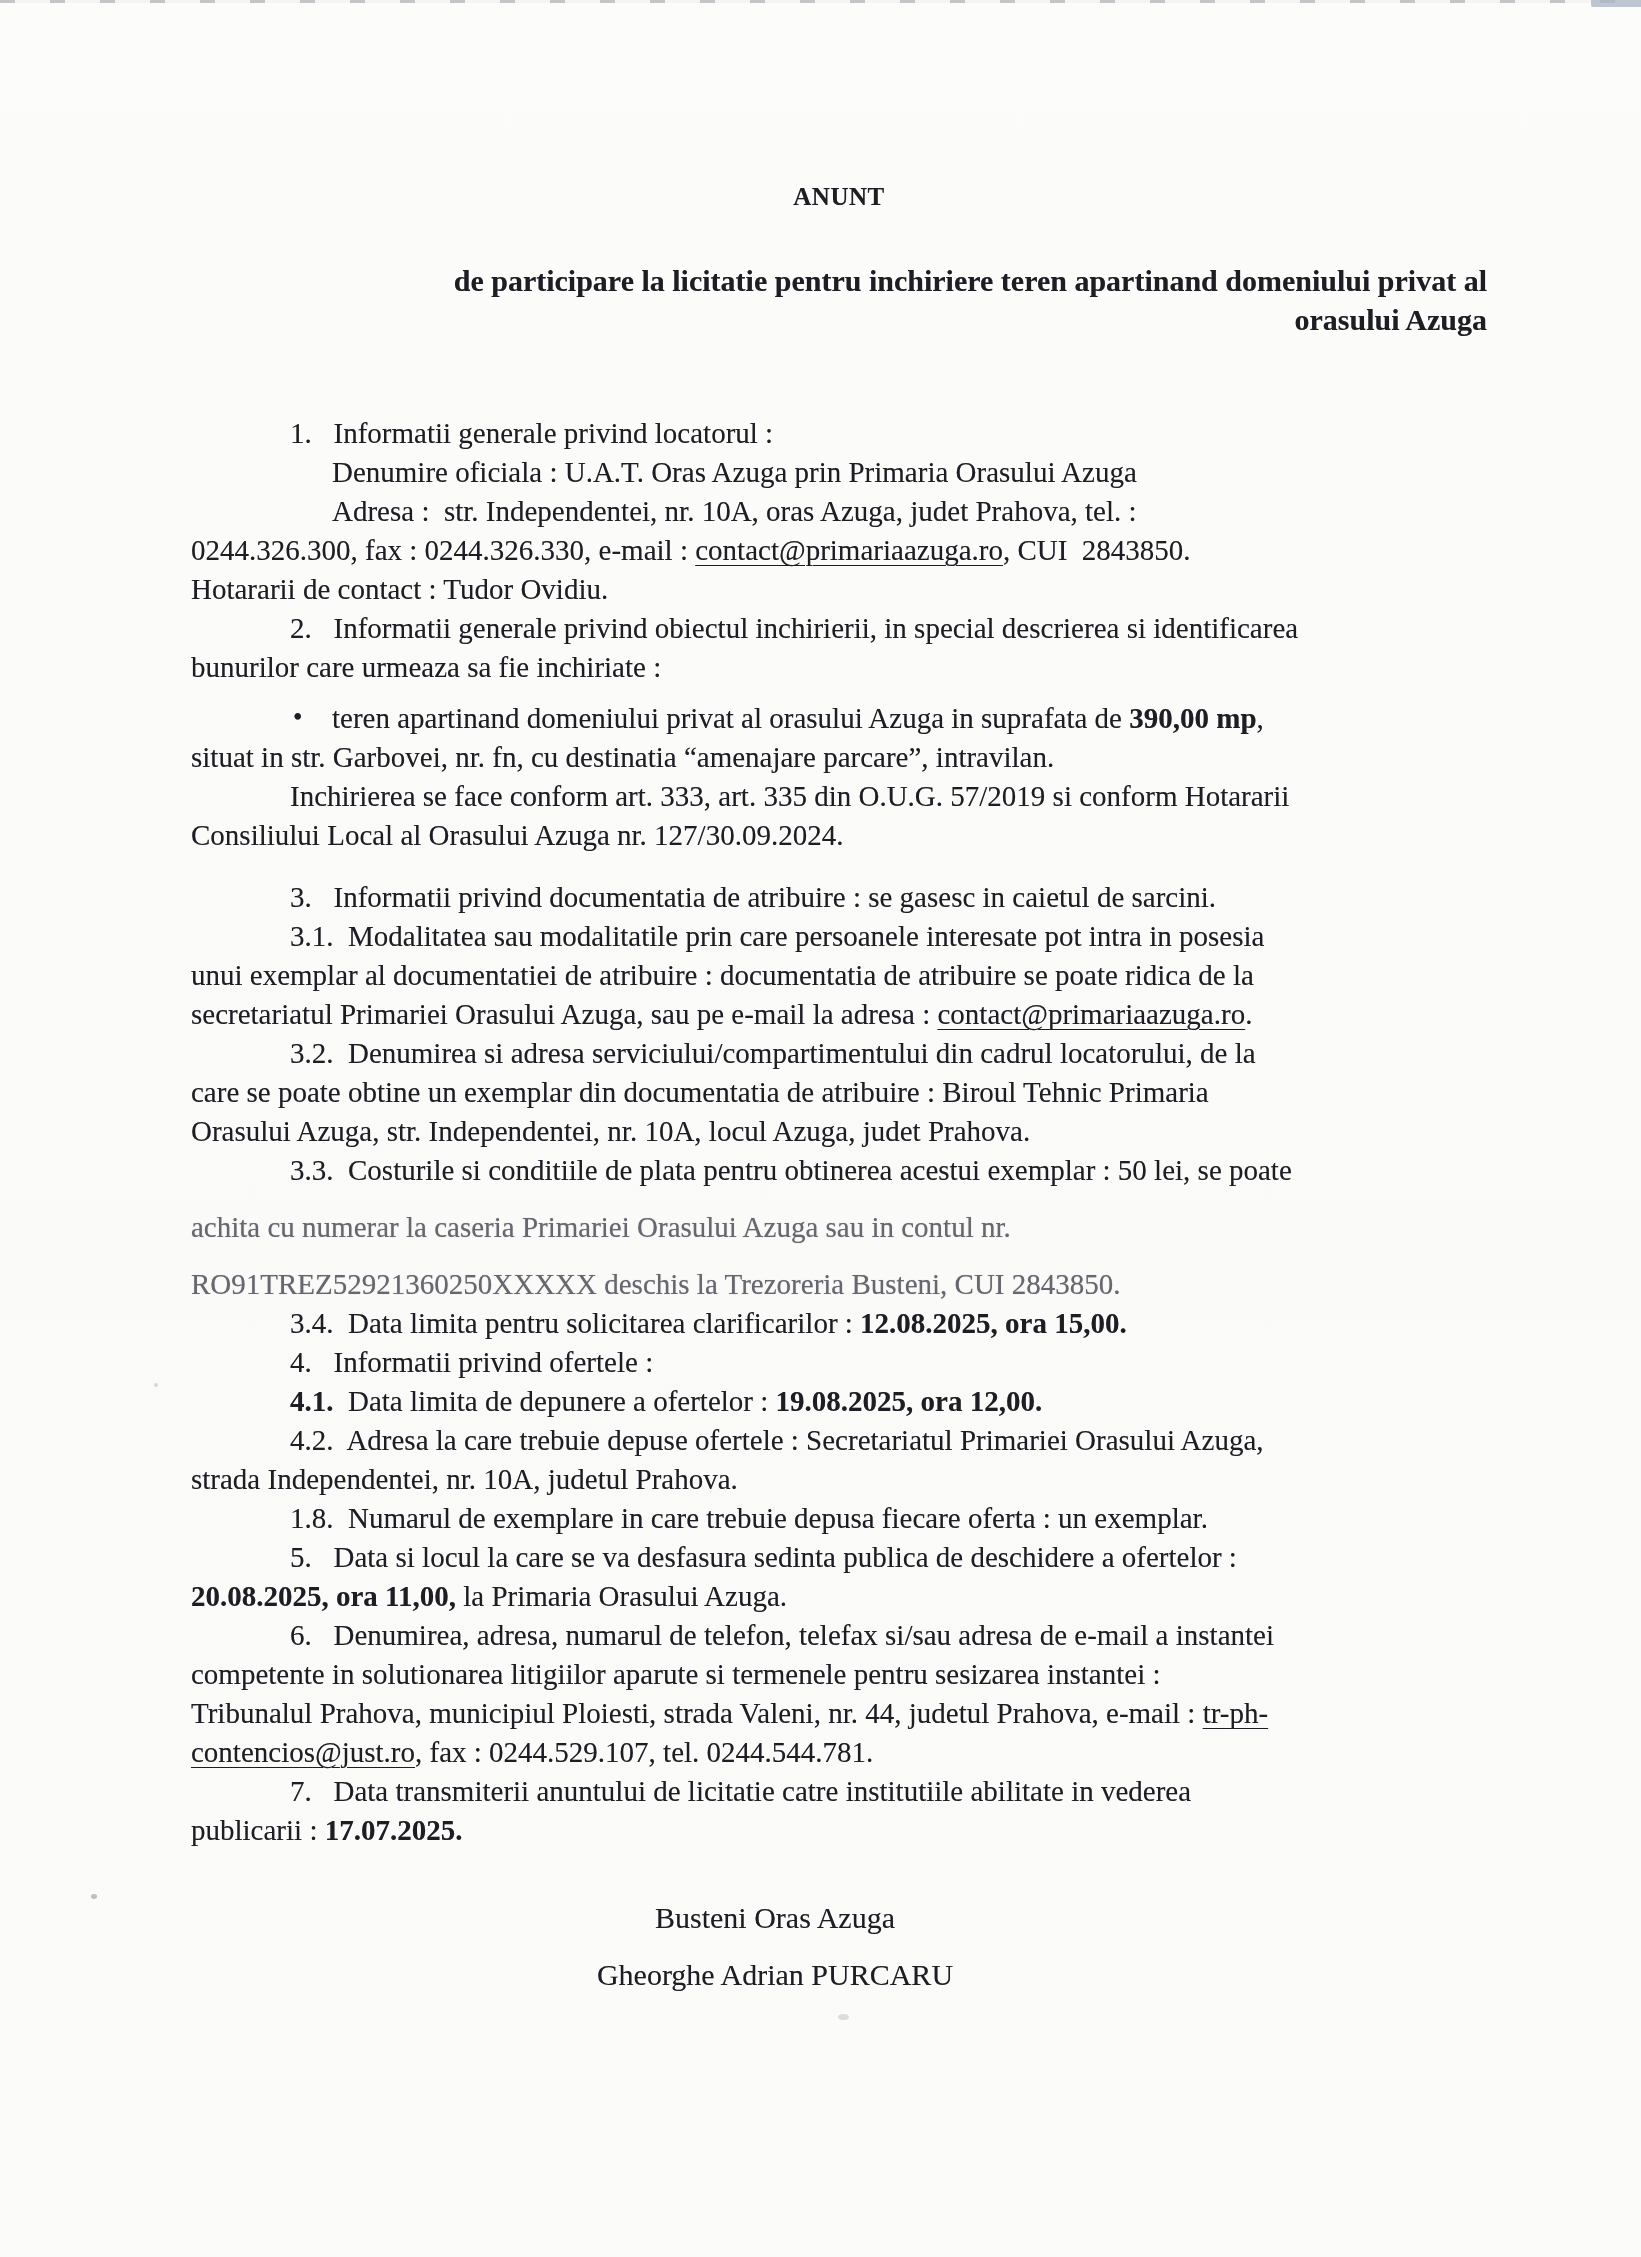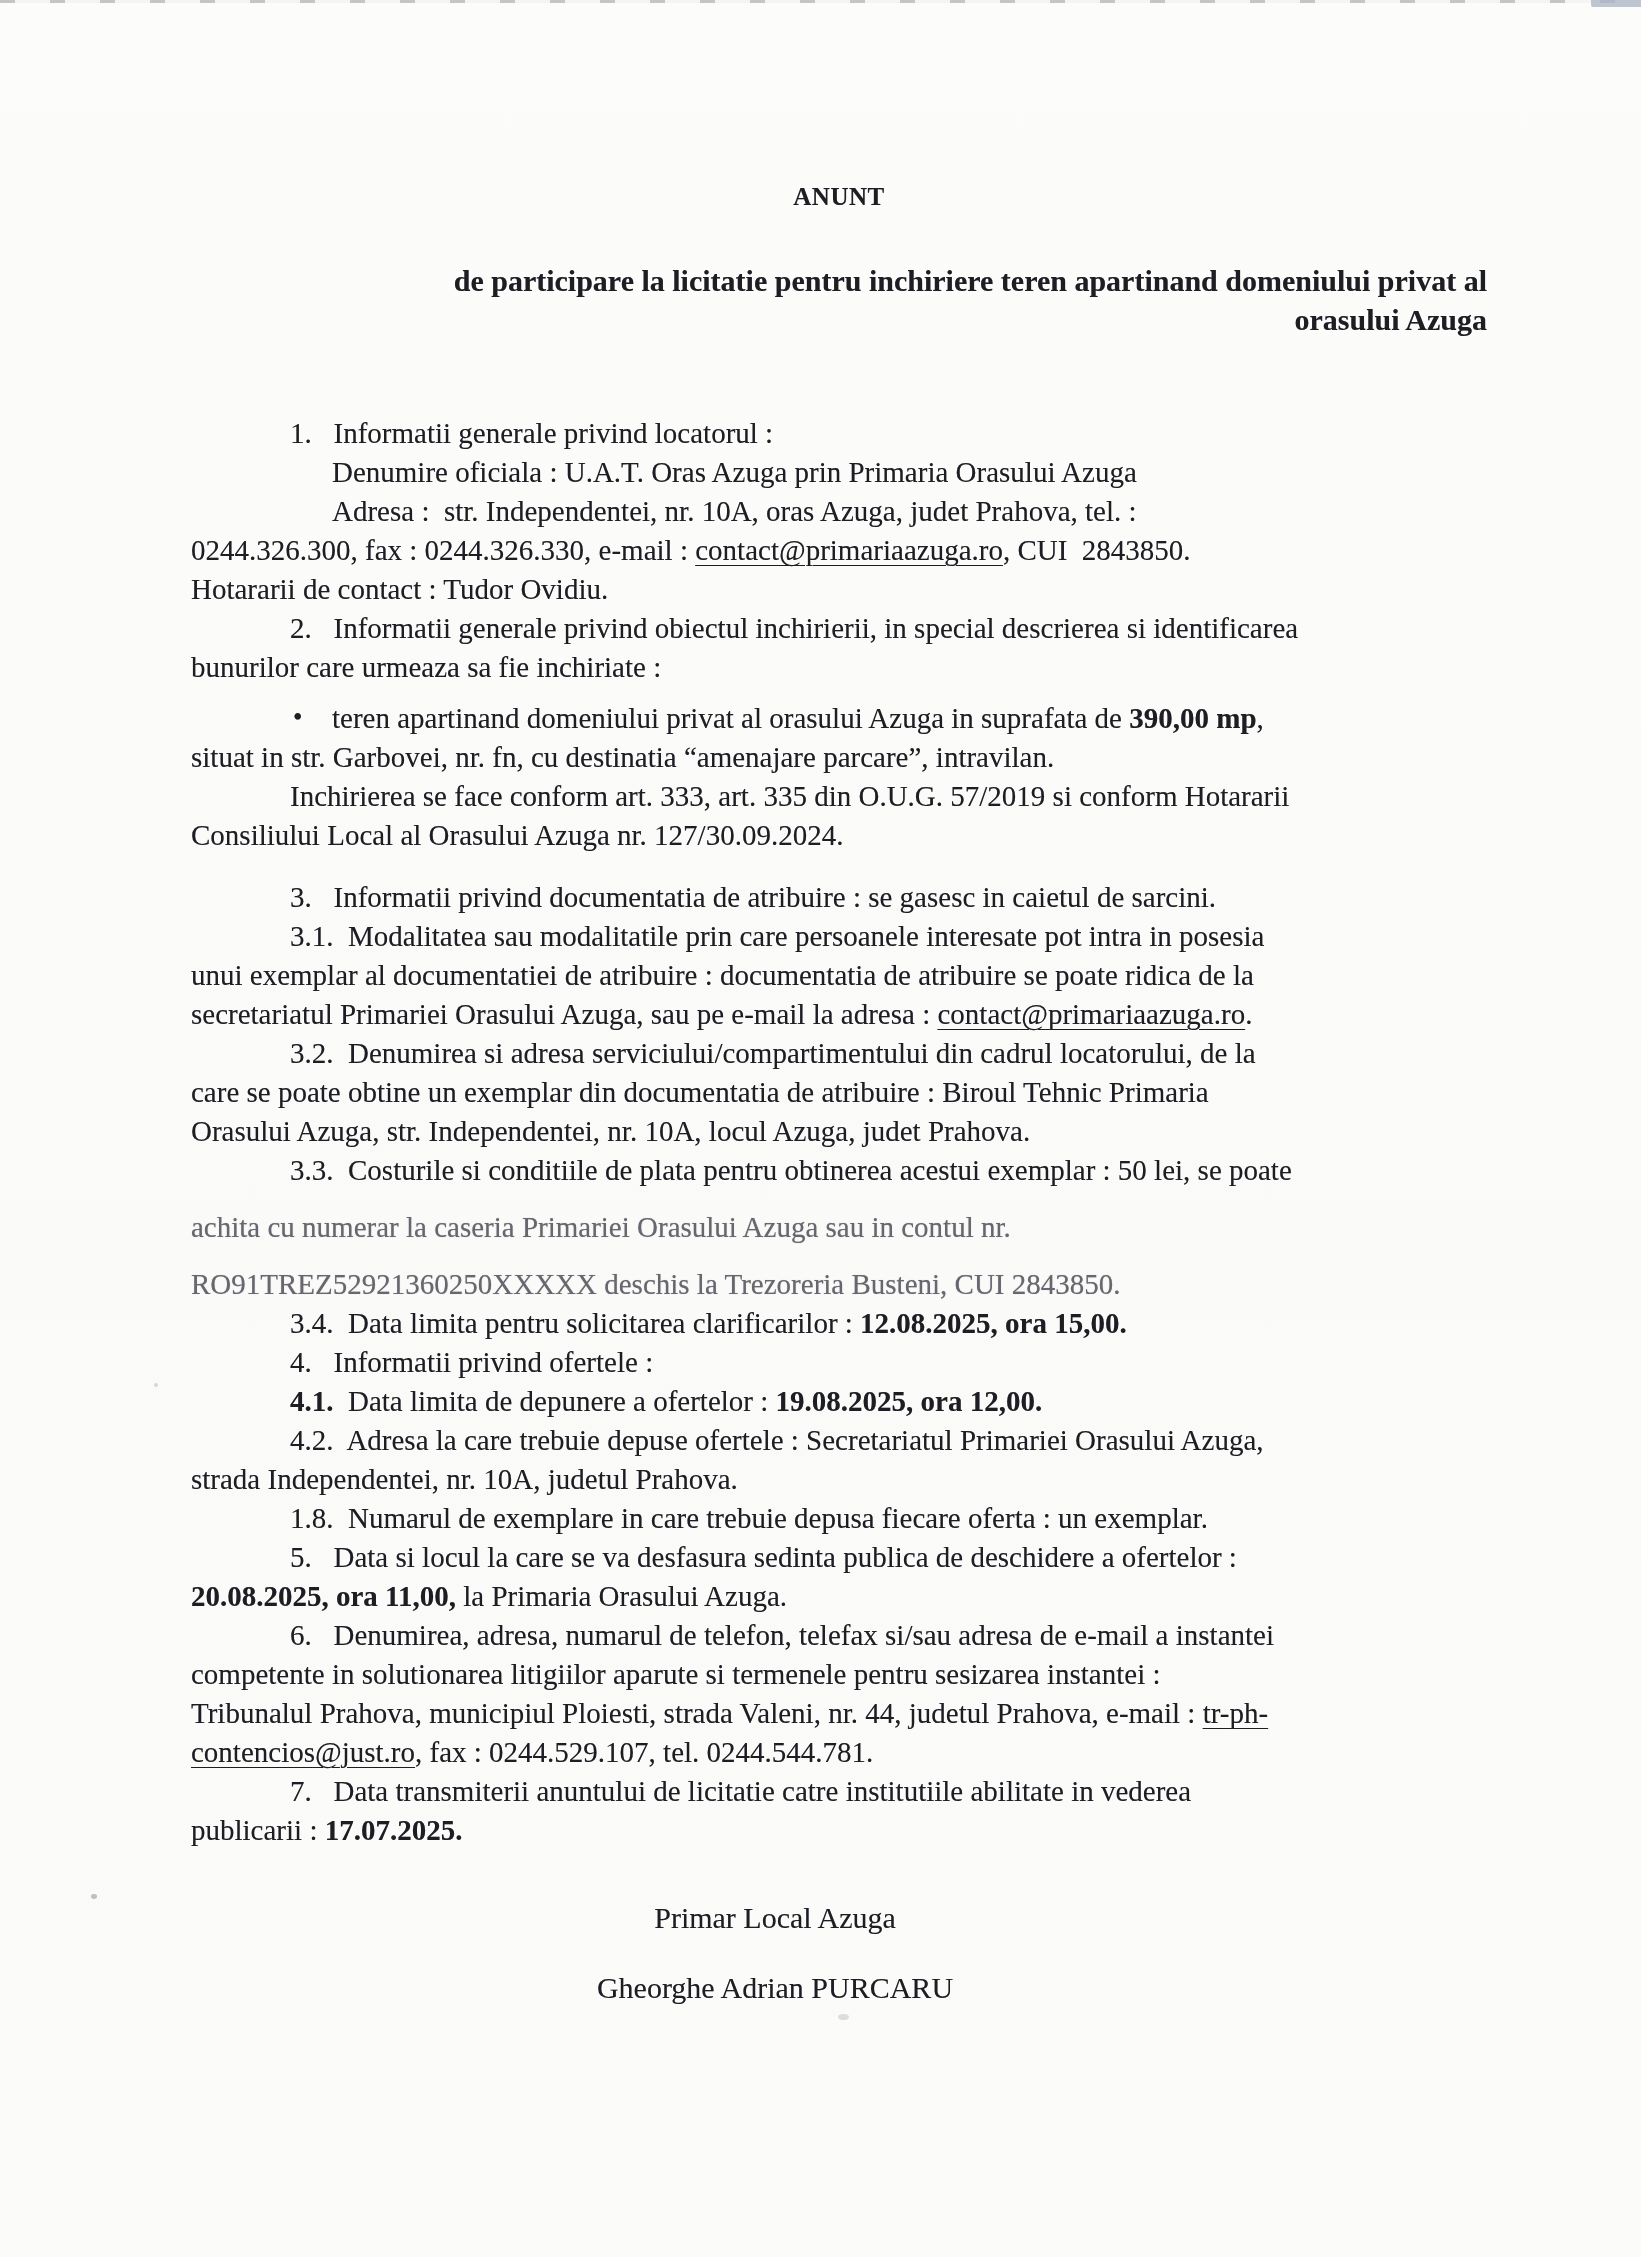--- a/index.html
+++ b/index.html
@@ -51,21 +51,21 @@
   .bullet-line { padding-left: 141px; }
   .bullet-line .marker {
     position: absolute; left: 102px; top: -1px; font-size: 27px;
   }
   .faded { color: #67676f; text-shadow: 0 0 0.8px rgba(90,90,100,0.5); margin-top: 18px; }
   .seg.b { font-weight: bold; }
   .seg.u { text-decoration: underline; text-underline-offset: 4.8px; text-decoration-thickness: 1.4px; }
 
   .signature { margin-top: 48px; text-align: center; transform: translateX(-64px); font-size: 30px; }
   .sig-role { line-height: 39px; }
-  .sig-name { margin-top: 31px; line-height: 39px; }
+  .sig-name { margin-top: 18px; line-height: 39px; }
 </style>
 </head>
 <body>
 
 <div class="page">
   <div class="top-strip"></div>
   <div class="corner-chip"></div>
   <div class="speck speck1"></div>
   <div class="speck speck2"></div>
   <div class="speck speck3"></div>
@@ -110,18 +110,18 @@
         <div class="line"><span class="seg b">20.08.2025, ora 11,00,</span><span class="seg"> la Primaria Orasului Azuga.</span></div>
         <div class="line ind1"><span class="seg">6.   Denumirea, adresa, numarul de telefon, telefax si/sau adresa de e-mail a instantei</span></div>
         <div class="line"><span class="seg">competente in solutionarea litigiilor aparute si termenele pentru sesizarea instantei :</span></div>
         <div class="line"><span class="seg">Tribunalul Prahova, municipiul Ploiesti, strada Valeni, nr. 44, judetul Prahova, e-mail : </span><span class="seg u">tr-ph-</span></div>
         <div class="line"><span class="seg u">contencios@just.ro</span><span class="seg">, fax : 0244.529.107, tel. 0244.544.781.</span></div>
         <div class="line ind1"><span class="seg">7.   Data transmiterii anuntului de licitatie catre institutiile abilitate in vederea</span></div>
         <div class="line"><span class="seg">publicarii : </span><span class="seg b">17.07.2025.</span></div>
       </div>
 
     <div class="signature">
-      <div class="sig-role">Primar Local Azuga</div>
+      <div class="sig-role">Busteni Oras Azuga</div>
       <div class="sig-name">Gheorghe Adrian PURCARU</div>
     </div>
   </div>
 </div>
 
 
 </body></html>

